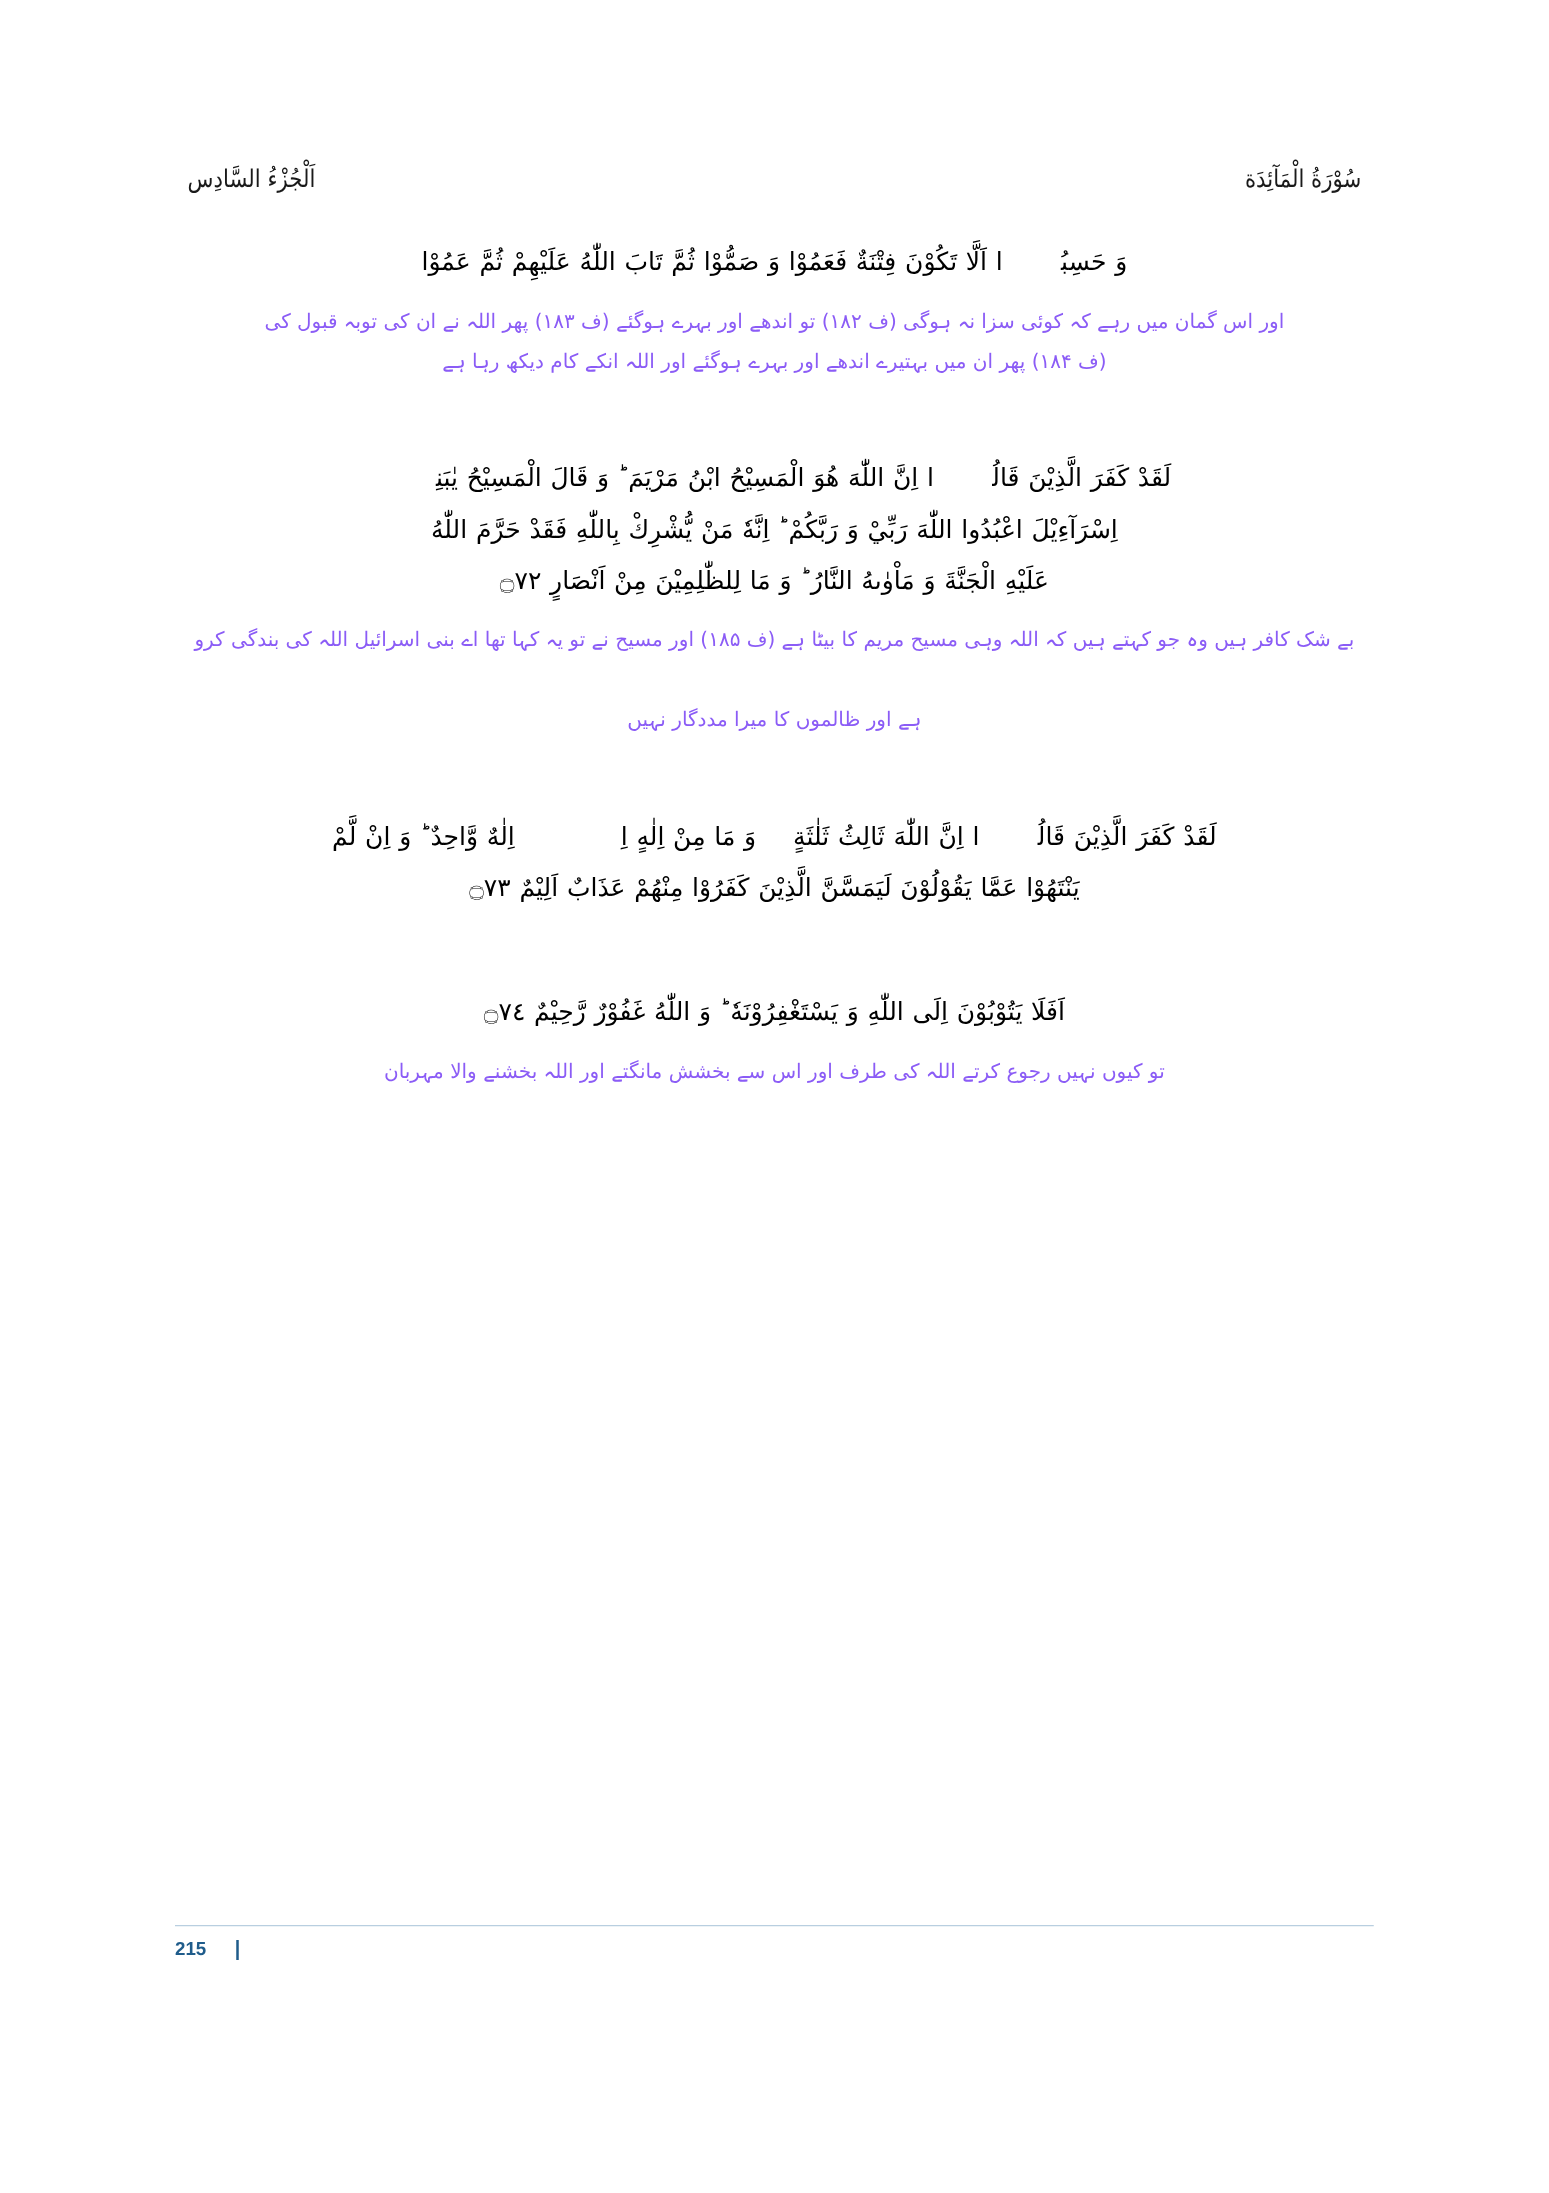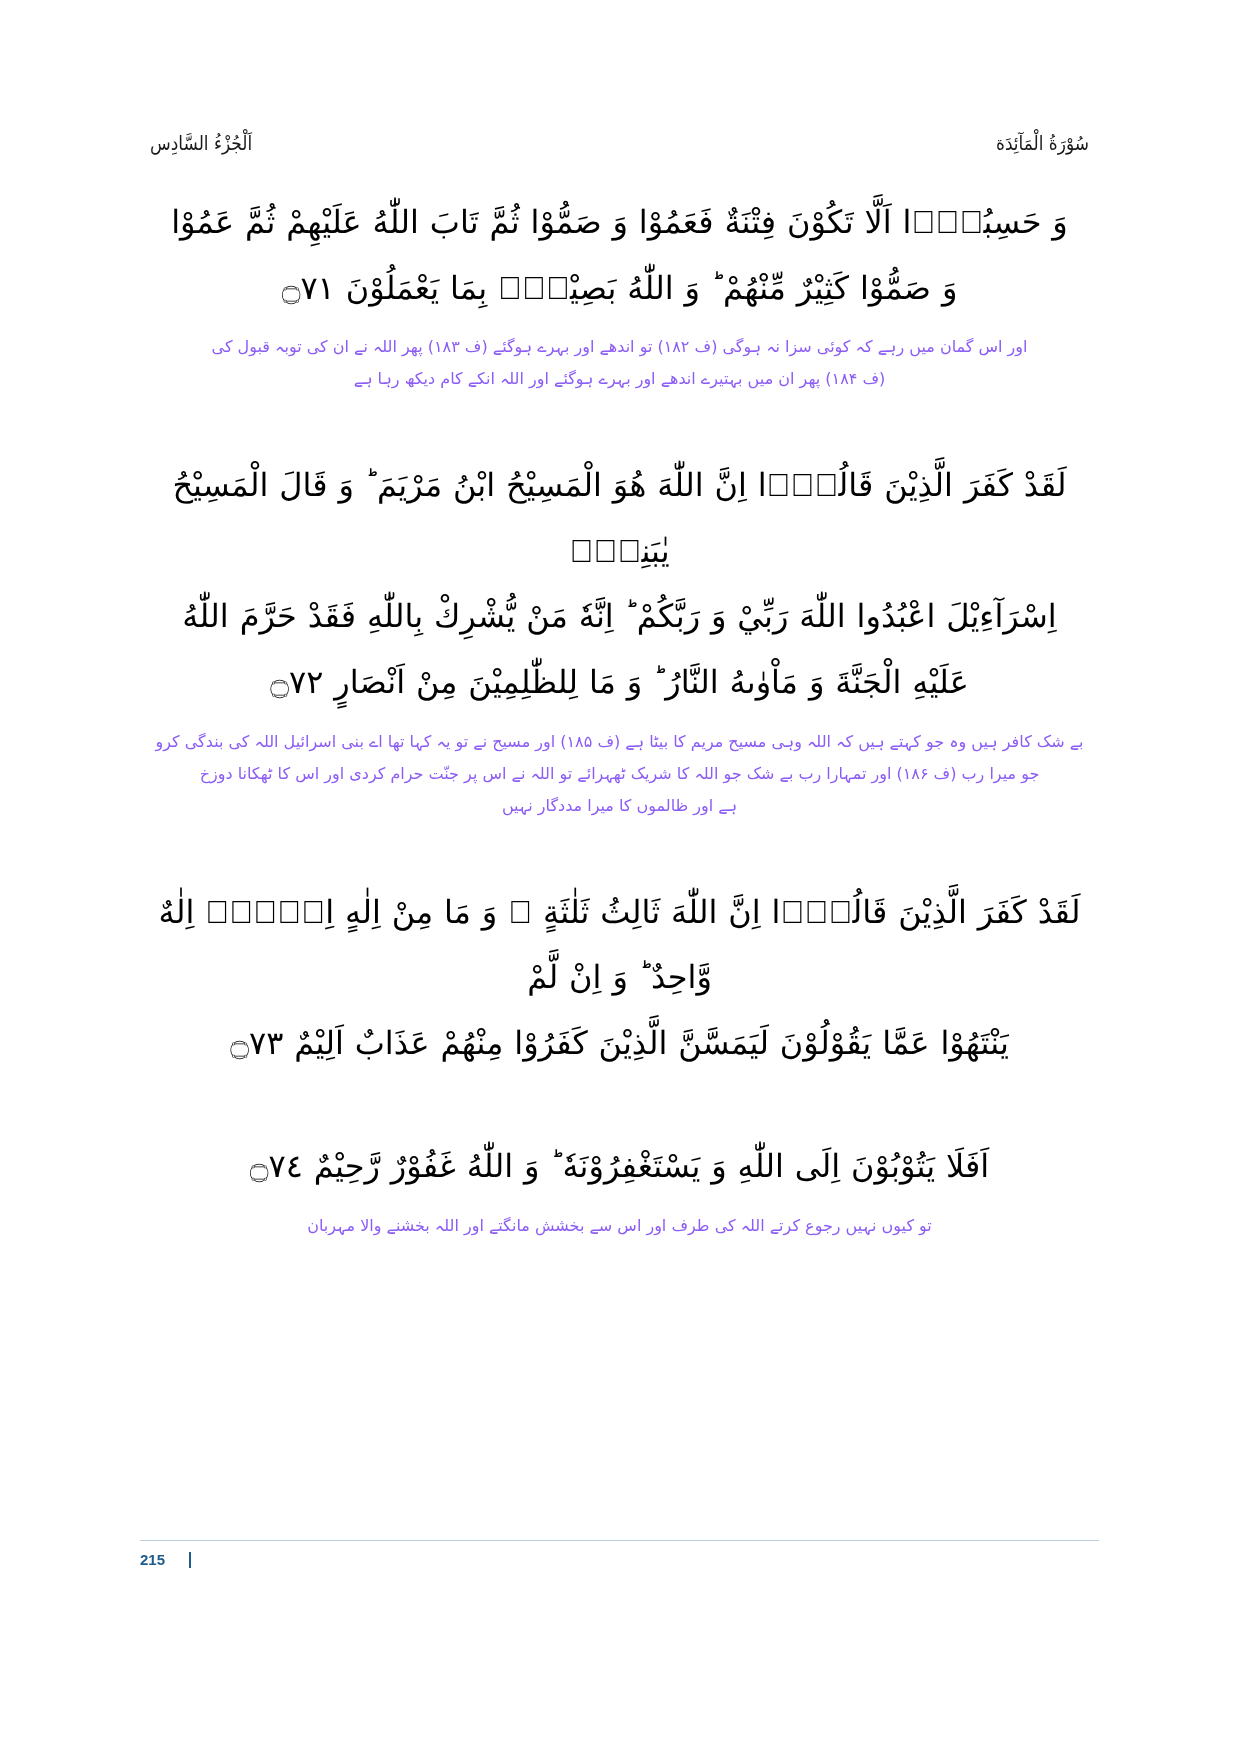--- a/index.html
+++ b/index.html
@@ -51,22 +51,22 @@
     direction: rtl;
   }
 
   .verse-block {
     margin-bottom: 42px;
   }
 
   .arabic {
     direction: rtl;
     text-align: center;
-    font-family: Liberation Sans, sans-serif;
-    font-size: 32px;
+    font-family: Liberation Serif, serif;
+    font-size: 20px;
     line-height: 2.05;
     color: #000;
     letter-spacing: 0px;
     word-spacing: 2px;
     padding: 0 6px;
   }
   .arabic .last-line {
     display: block;
   }
 
@@ -124,41 +124,39 @@
     <span class="header-chapter">سُوْرَةُ الْمَآئِدَة</span>
     <span class="header-part">اَلْجُزْءُ السَّادِس</span>
   </div>
 
   <div class="content">
 
     <div class="verse-block block-gap-lg">
       <div class="arabic">
         <span class="line">وَ حَسِبُوْۤا اَلَّا تَكُوْنَ فِتْنَةٌ فَعَمُوْا وَ صَمُّوْا ثُمَّ تَابَ اللّٰهُ عَلَيْهِمْ ثُمَّ عَمُوْا</span>
         <br>
-        <span class="line last-line">وَ صَمُّوْا كَثِيْرٌ مِّنْهُمْ ؕ وَ اللّٰهُ بَصِيْرٌۢ بِمَا يَعْمَلُوْنَ ۝٧١</span>
       </div>
       <div class="urdu">
         <span>اور اس گمان میں رہے کہ کوئی سزا نہ ہوگی (ف ۱۸۲) تو اندھے اور بہرے ہوگئے (ف ۱۸۳) پھر اللہ نے ان کی توبہ قبول کی</span>
         <br>
         <span>(ف ۱۸۴) پھر ان میں بہتیرے اندھے اور بہرے ہوگئے اور اللہ انکے کام دیکھ رہا ہے</span>
       </div>
     </div>
 
     <div class="verse-block block-gap-lg">
       <div class="arabic">
         <span class="line">لَقَدْ كَفَرَ الَّذِيْنَ قَالُوْۤا اِنَّ اللّٰهَ هُوَ الْمَسِيْحُ ابْنُ مَرْيَمَ ؕ وَ قَالَ الْمَسِيْحُ يٰبَنِيْۤ</span>
         <br>
         <span class="line">اِسْرَآءِيْلَ اعْبُدُوا اللّٰهَ رَبِّيْ وَ رَبَّكُمْ ؕ اِنَّهٗ مَنْ يُّشْرِكْ بِاللّٰهِ فَقَدْ حَرَّمَ اللّٰهُ</span>
         <br>
         <span class="line last-line">عَلَيْهِ الْجَنَّةَ وَ مَاْوٰىهُ النَّارُ ؕ وَ مَا لِلظّٰلِمِيْنَ مِنْ اَنْصَارٍ ۝٧٢</span>
       </div>
       <div class="urdu">
         <span>بے شک کافر ہیں وہ جو کہتے ہیں کہ اللہ وہی مسیح مریم کا بیٹا ہے (ف ۱۸۵) اور مسیح نے تو یہ کہا تھا اے بنی اسرائیل اللہ کی بندگی کرو</span>
         <br>
-        <span>جو میرا رب (ف ۱۸۶) اور تمہارا رب بے شک جو اللہ کا شریک ٹھہرائے تو اللہ نے اس پر جنّت حرام کردی اور اس کا ٹھکانا دوزخ</span>
         <br>
         <span>ہے اور ظالموں کا میرا مددگار نہیں</span>
       </div>
     </div>
 
     <div class="verse-block block-gap-lg">
       <div class="arabic">
         <span class="line">لَقَدْ كَفَرَ الَّذِيْنَ قَالُوْۤا اِنَّ اللّٰهَ ثَالِثُ ثَلٰثَةٍ ۘ وَ مَا مِنْ اِلٰهٍ اِلَّاۤ اِلٰهٌ وَّاحِدٌ ؕ وَ اِنْ لَّمْ</span>
         <br>
         <span class="line last-line">يَنْتَهُوْا عَمَّا يَقُوْلُوْنَ لَيَمَسَّنَّ الَّذِيْنَ كَفَرُوْا مِنْهُمْ عَذَابٌ اَلِيْمٌ ۝٧٣</span>

